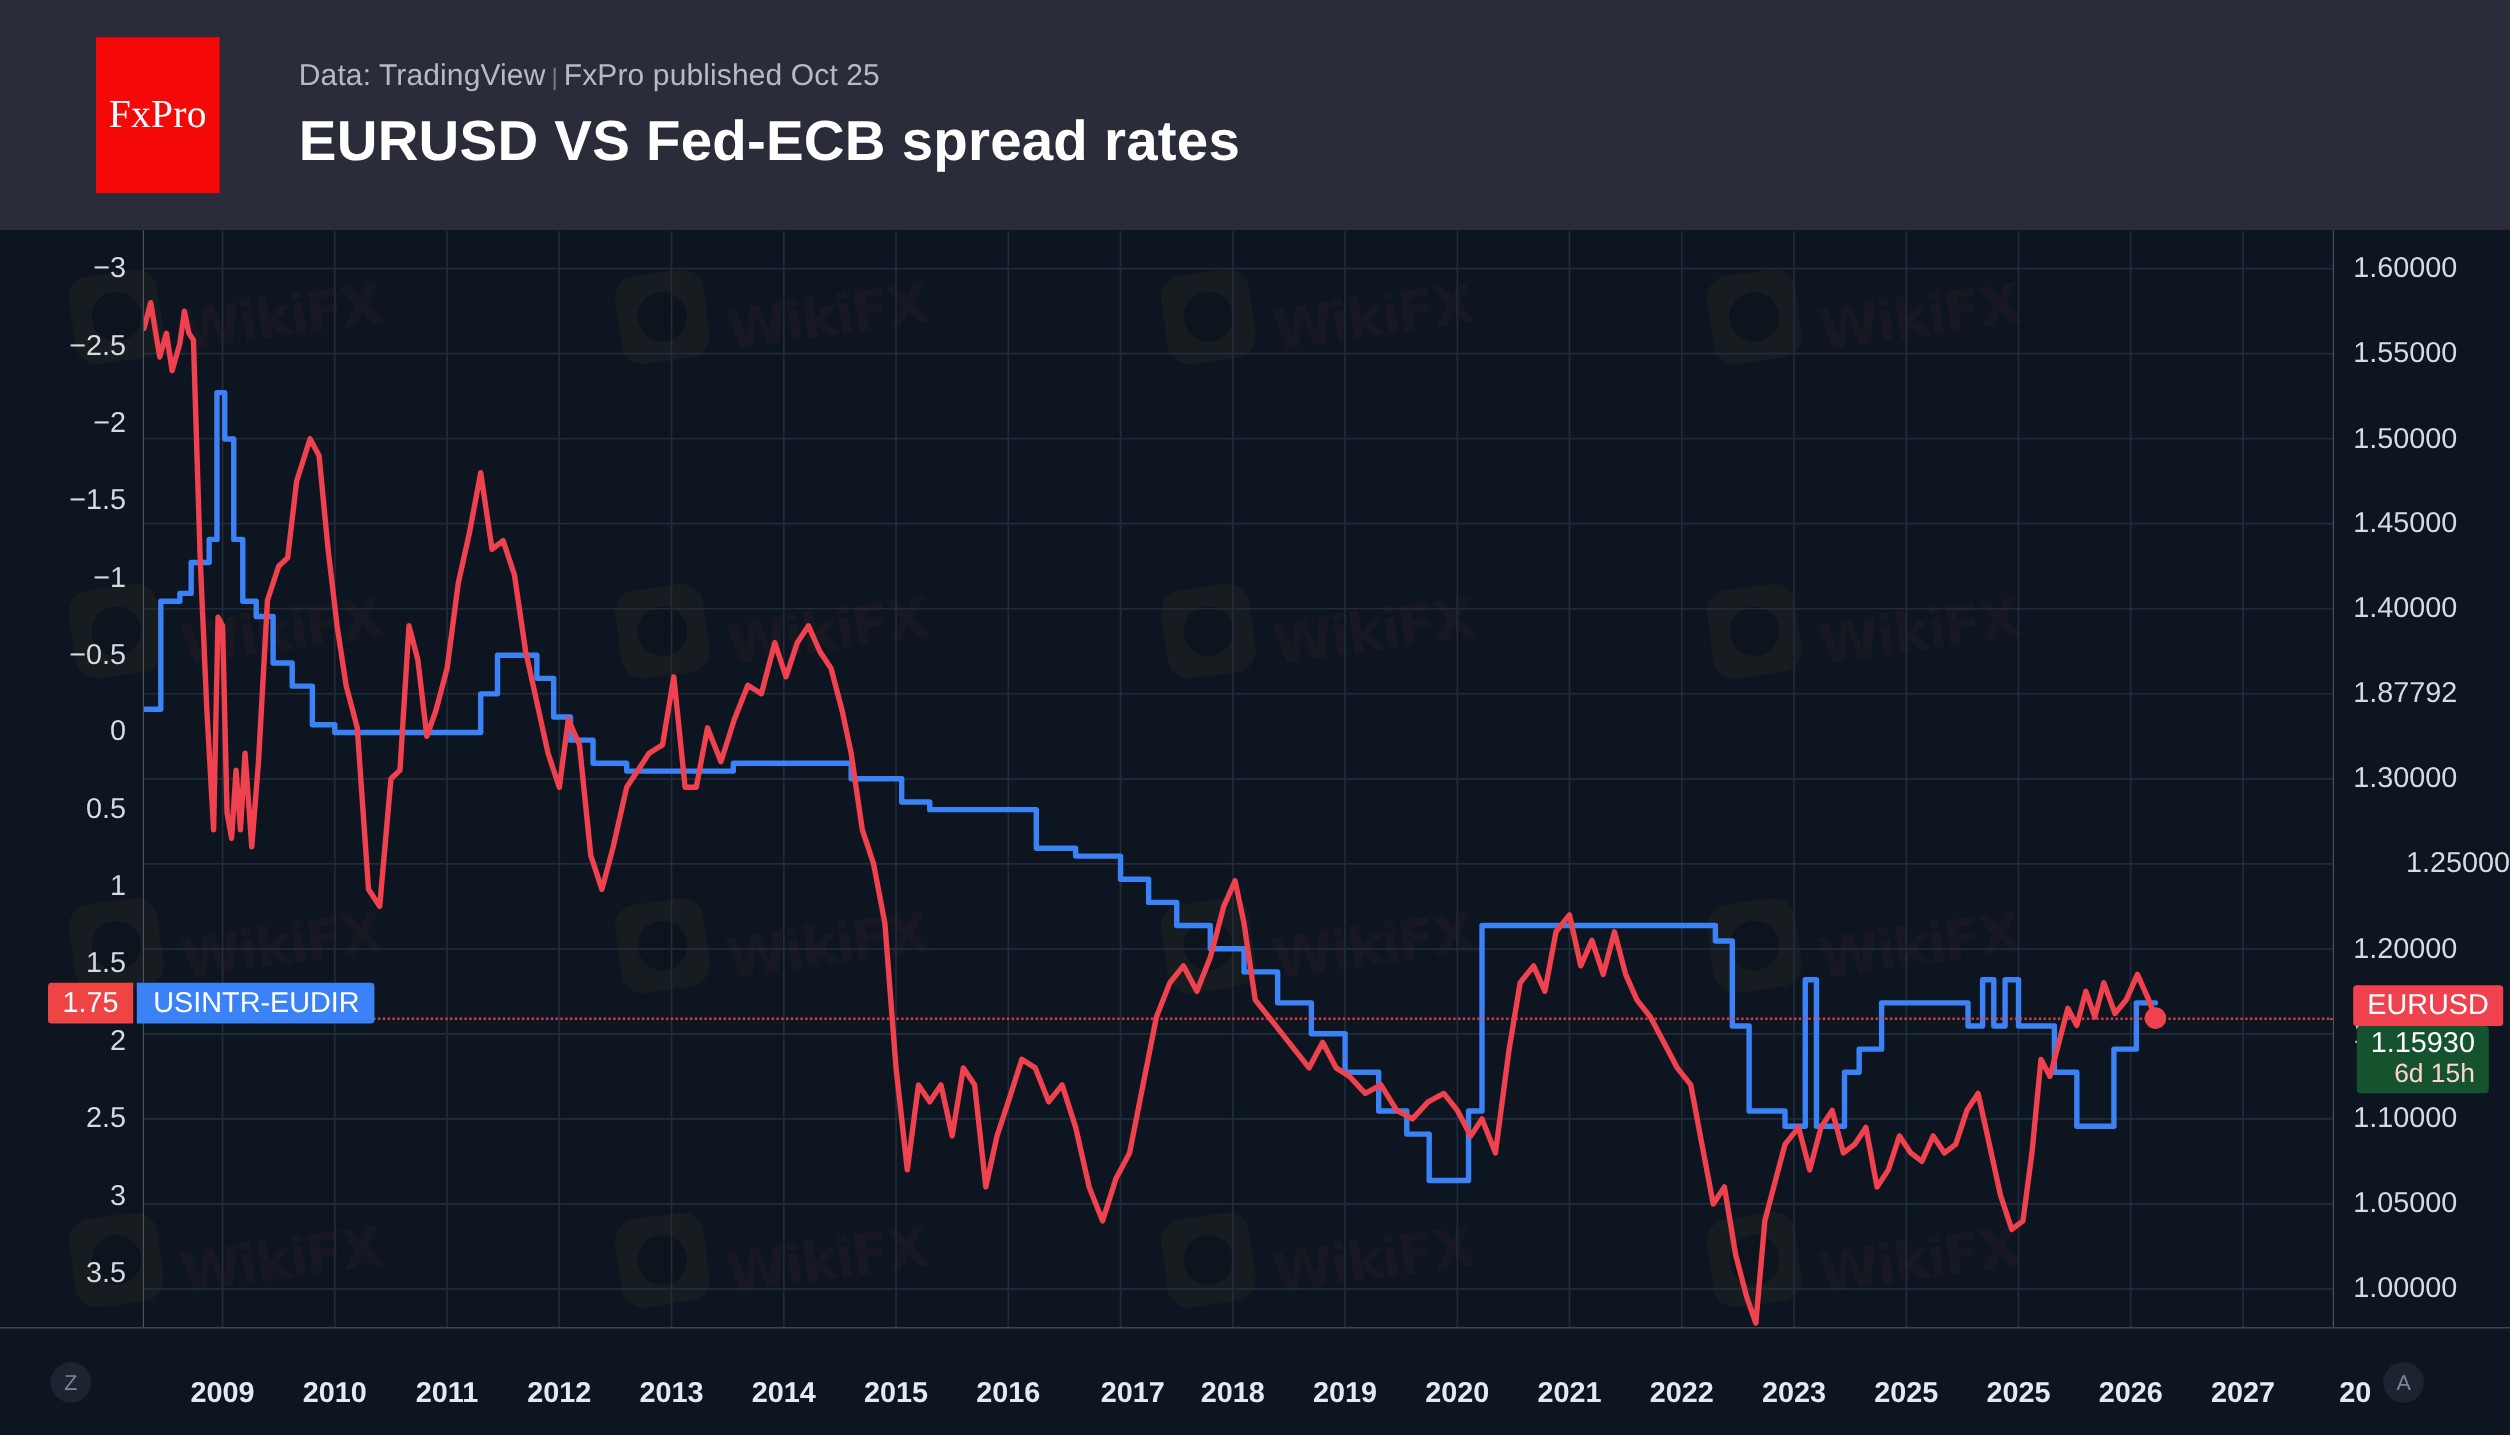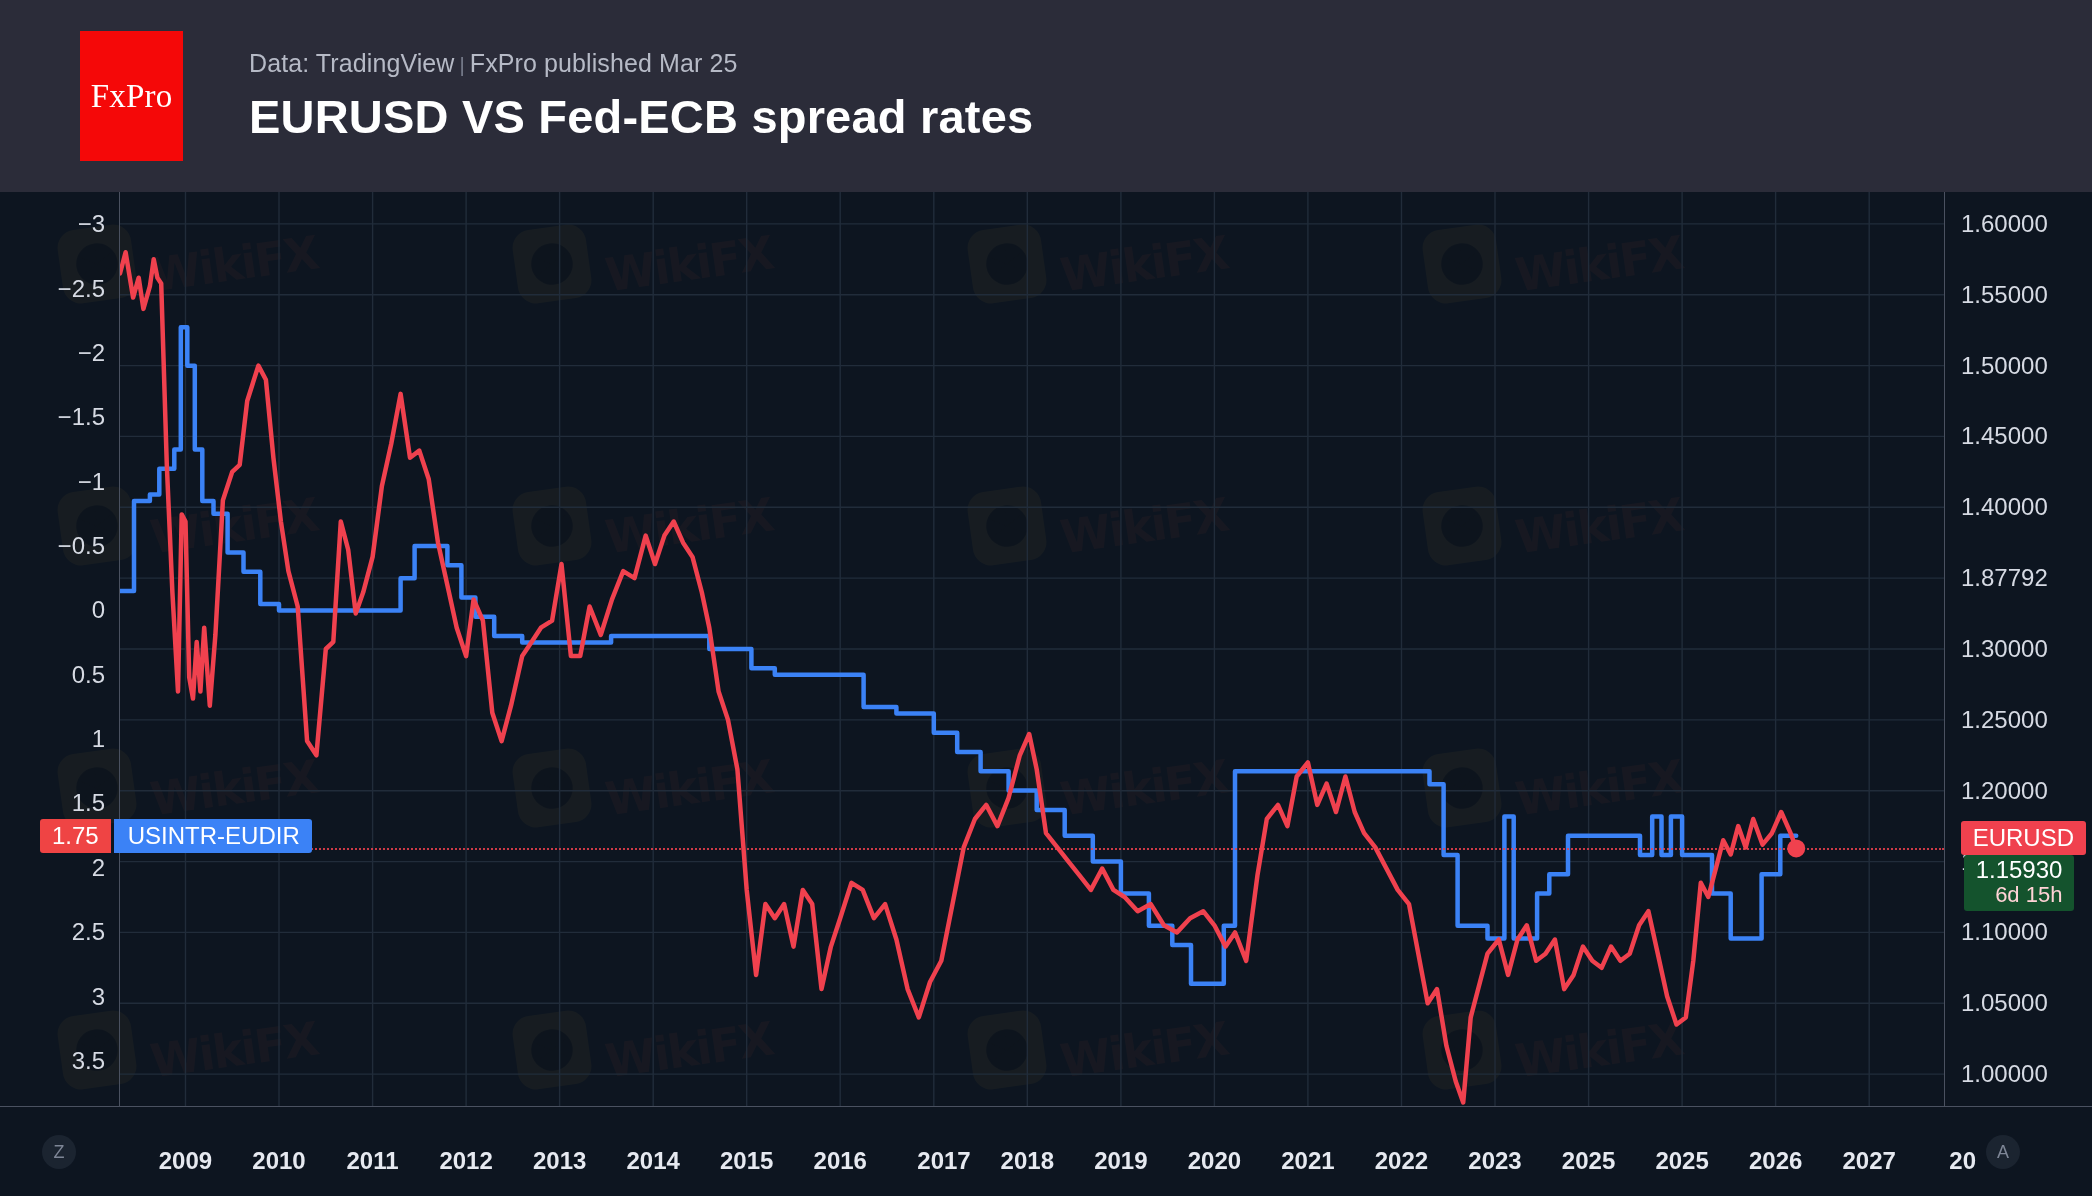--- a/index.html
+++ b/index.html
@@ -131,21 +131,21 @@
 </style>
 </head>
 <body>
 
 <div id="header">
   <div id="logo">
     <span id="logo-text">FxPro</span>
   </div>
   <div id="header-texts">
     <div id="subtitle">
-      <span>Data: TradingView</span><span class="sep">|</span><span>FxPro published Mar 25</span>
+      <span>Data: TradingView</span><span class="sep">|</span><span>FxPro published Oct 25</span>
     </div>
     <div id="title">EURUSD VS Fed-ECB spread rates</div>
   </div>
 </div>
 
 <div id="chart">
 
   <div id="watermarks">
       <div class="wm" style="left: 60px; top: 35px;">
         <span class="wm-ico">
@@ -433,21 +433,21 @@
       <div class="tick" style="top: 868.944px;">3.5</div>
     </div>
   <div id="right-axis">
       <div class="tick" style="top: 31.8837px;">1.60000</div>
       <div class="tick" style="top: 102.736px;">1.55000</div>
       <div class="tick" style="top: 173.589px;">1.50000</div>
       <div class="tick" style="top: 244.442px;">1.45000</div>
       <div class="tick" style="top: 315.295px;">1.40000</div>
       <div class="tick" style="top: 386.147px;">1.87792</div>
       <div class="tick" style="top: 457px;">1.30000</div>
-      <div class="tick" style="top: 527.853px;">1.25000</div>
+      <div class="tick" style="top: 527.853px; margin-left: 44px;">1.25000</div>
       <div class="tick" style="top: 598.705px;">1.20000</div>
       <div class="tick" style="top: 669.558px;">1.15000</div>
       <div class="tick" style="top: 740.411px;">1.10000</div>
       <div class="tick" style="top: 811.264px;">1.05000</div>
       <div class="tick" style="top: 882.116px;">1.00000</div>
     </div>
   <div id="bottom-axis">
     <div class="corner-badge" id="badge-z">Z</div>
     <div class="corner-badge" id="badge-a">A</div>
   <div class="xtick" style="left: 185.477px;">2009</div>

